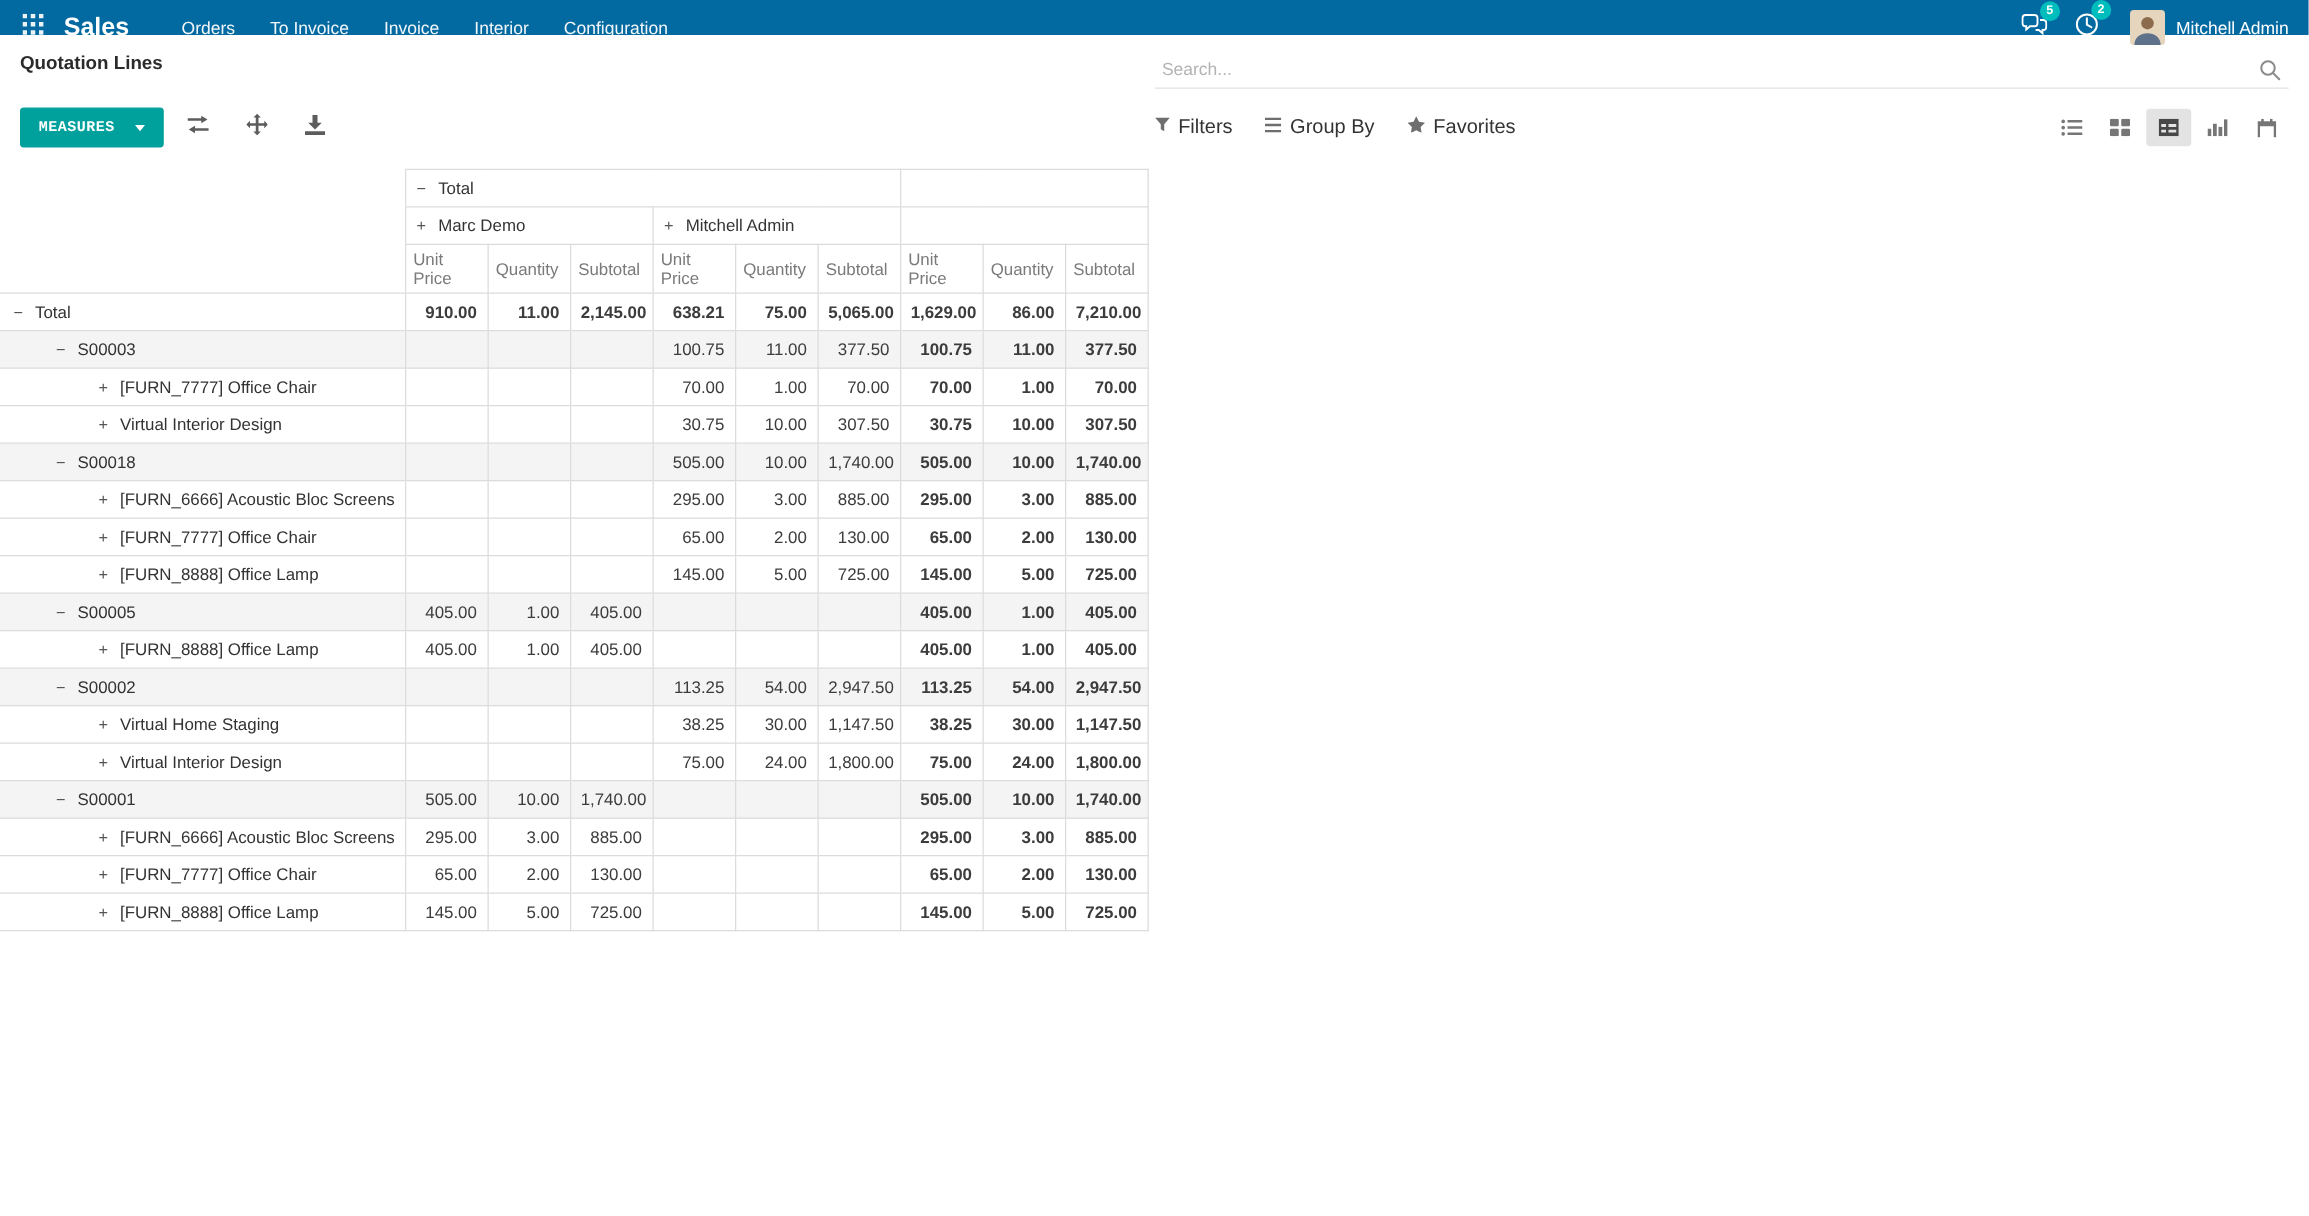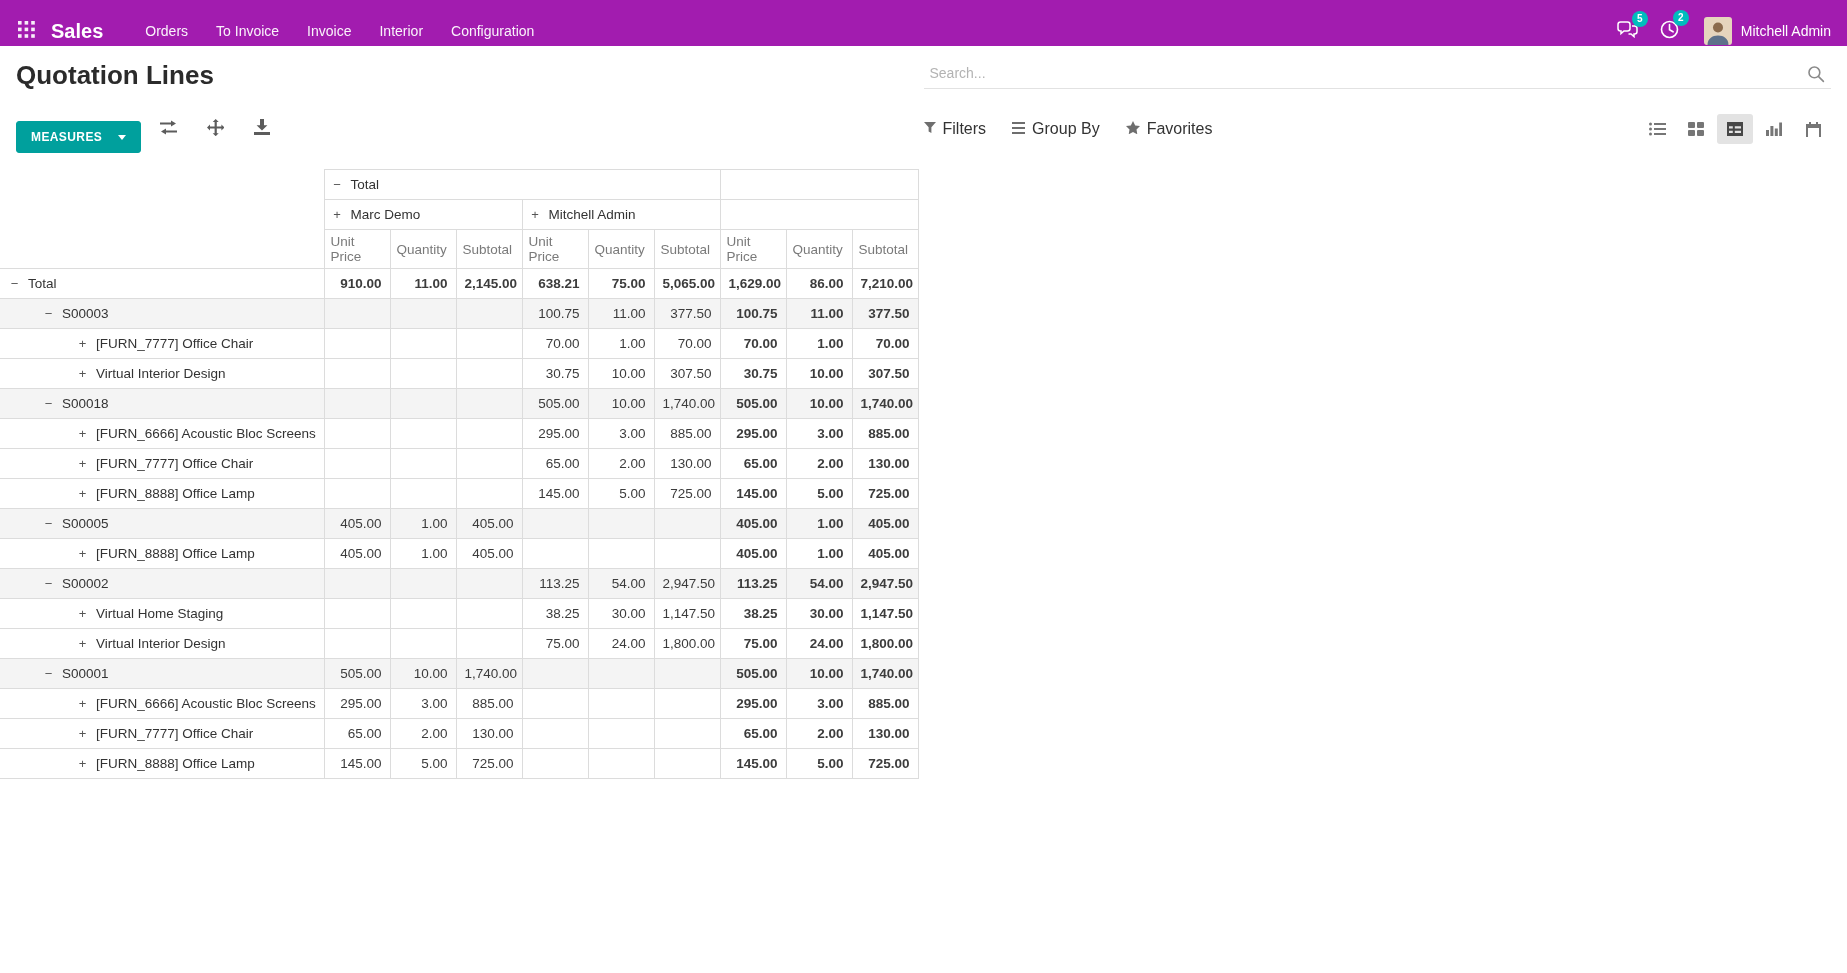--- a/index.html
+++ b/index.html
@@ -5,22 +5,22 @@
   * { box-sizing: border-box; margin: 0; padding: 0; }
   html,body { width: 1847px; height: 973px; }
   body {
     font-family: "Liberation Sans", sans-serif;
     background: #ffffff;
     color: #333;
     overflow: hidden;
   }
   
   .navbar {
-    height: 46px;
-    background: #a21caf;
+    height: 28px;
+    background: #0369a1;
     display: flex;
     align-items: center;
     padding: 16px 16px 0 10px;
     color: #fff;
   }
   .apps-btn { display:flex; align-items:center; padding: 6px 8px; cursor:pointer; }
   .brand { font-size: 20px; font-weight: bold; margin: 0 10px 0 8px; cursor:pointer; }
   .nav-menu { display:flex; height:100%; margin-left: 18px; }
   .nav-item {
     display:flex; align-items:center;
@@ -36,38 +36,38 @@
     color:#fff; font-size:10px; font-weight:bold;
     line-height:16px; text-align:center;
   }
   .user-zone { display:flex; align-items:center; margin-left: 14px; cursor:pointer; }
   .avatar { width:28px; height:28px; border-radius:3px; overflow:hidden; display:block; }
   .user-name { font-size:14px; margin-left: 9px; color:#fff; }
 
   
   .control-panel { padding: 12px 16px 0 16px; }
   .cp-row-top { display:flex; align-items:flex-start; }
-  .cp-title { width:50%; font-size:26px; color:#2b2b2b; padding-top:2px; }
+  .cp-title { width:50%; font-size:15px; color:#2b2b2b; padding-top:2px; }
   .cp-search { width:50%; position:relative; }
   .search-input {
     width:100%; border:none; border-bottom:1px solid #e2e2e2;
     font-family:"Liberation Sans",sans-serif;
     font-size:14px; padding:7px 34px 7px 6px; color:#333; outline:none; background:transparent;
   }
   .search-input::placeholder { color:#b3b3b3; }
   .search-icon { position:absolute; right:6px; top:7px; cursor:pointer; }
 
   .cp-row-bottom { display:flex; align-items:center; margin-top:14px; }
   .cp-left { width:50%; display:flex; align-items:center; }
   .measures-btn {
     background:#00A09D; border:1px solid #00A09D; color:#fff;
-    font-family:Liberation Sans, sans-serif;
+    font-family:Liberation Mono, monospace;
     font-size:12px; font-weight:bold; letter-spacing:0.4px;
     padding: 8px 14px; border-radius:3px; cursor:pointer;
-    display:flex; align-items:center; gap:16px;margin-top:16px;
+    display:flex; align-items:center; gap:16px;
   }
   .caret-down {
     width:0; height:0; display:inline-block;
     border-left:4px solid transparent; border-right:4px solid transparent;
     border-top:5px solid #fff;
   }
   .tool-btn { padding: 6px 11px; margin-left: 8px; cursor:pointer; display:flex; align-items:center; border-radius:3px; }
 
   .cp-right { width:50%; display:flex; align-items:center; }
   .facet-btn {

